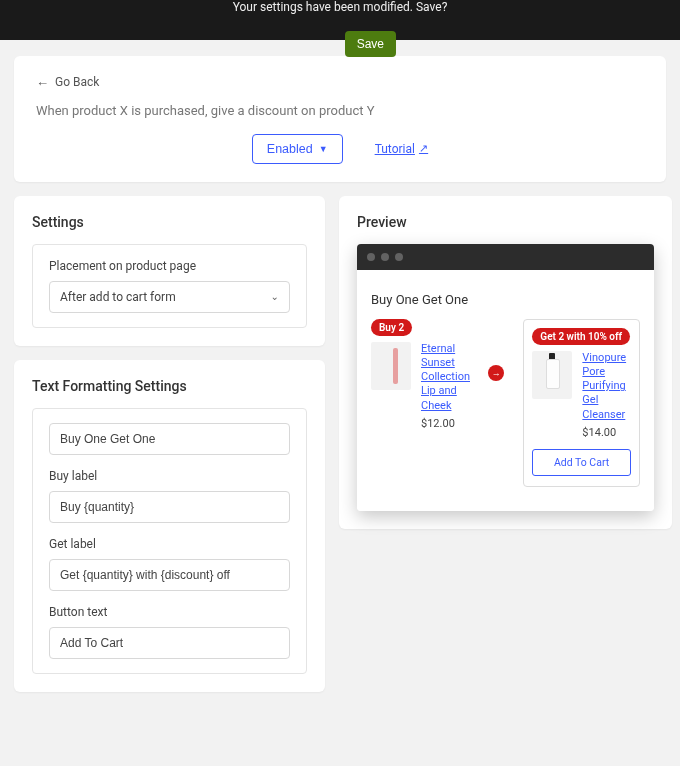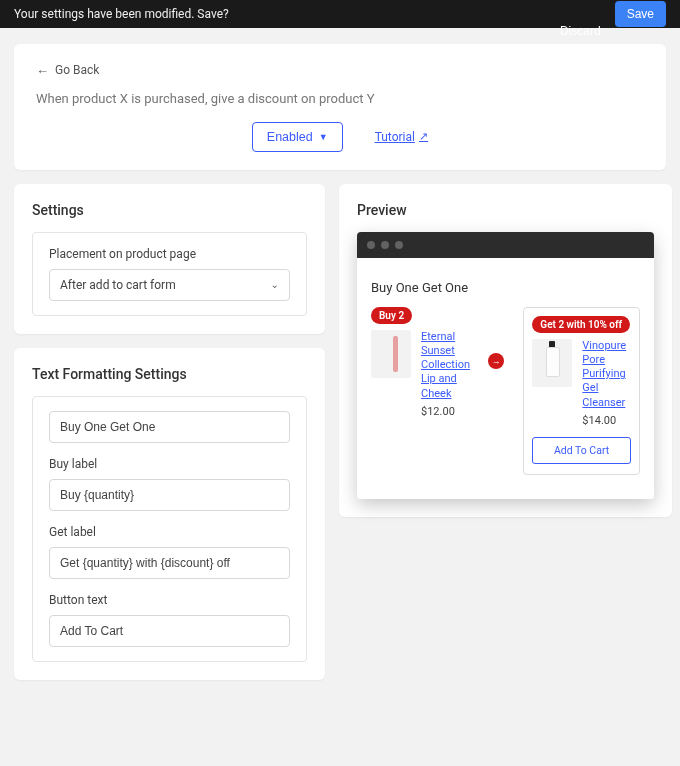--- a/index.html
+++ b/index.html
@@ -9,39 +9,40 @@
     width: 680px;
     height: 766px;
     overflow: hidden;
     font-size: 13px;
     color: #333;
   }
 
   .save-bar {
     background: #1a1a1a;
     color: #fff;
-    height: 28px;
+    height: 40px;
     display: flex;
     align-items: center;
     padding: 0 14px;
     font-size: 12px;
+    flex-direction: column;
   }
   .save-bar-msg { flex: 1; color: #eee; }
   .save-bar-actions { display: flex; gap: 8px; align-items: center; }
   .btn-discard {
     background: transparent;
     border: none;
     color: #fff;
     font-size: 12px;
     cursor: pointer;
     padding: 6px 6px;
     margin-top: 34px;
   }
   .btn-save {
-    background: #3b82f6;
+    background: #4d7c0f;
     border: none;
     color: #fff;
     font-size: 12px;
     cursor: pointer;
     padding: 6px 12px;
     border-radius: 4px;
   }
 
   .content { padding: 16px 14px; }
 

